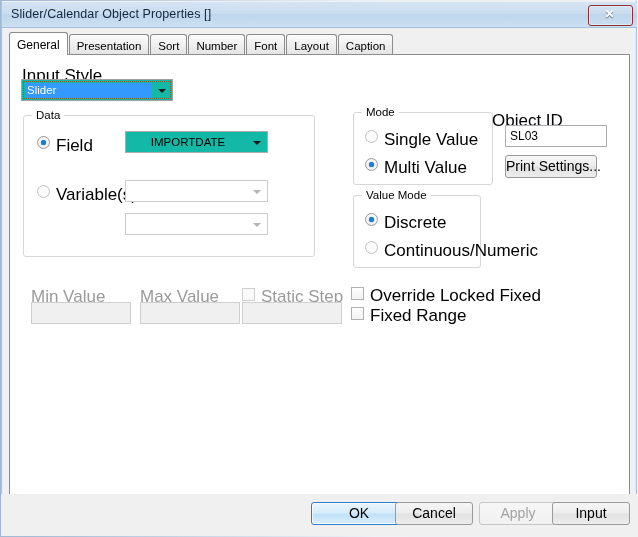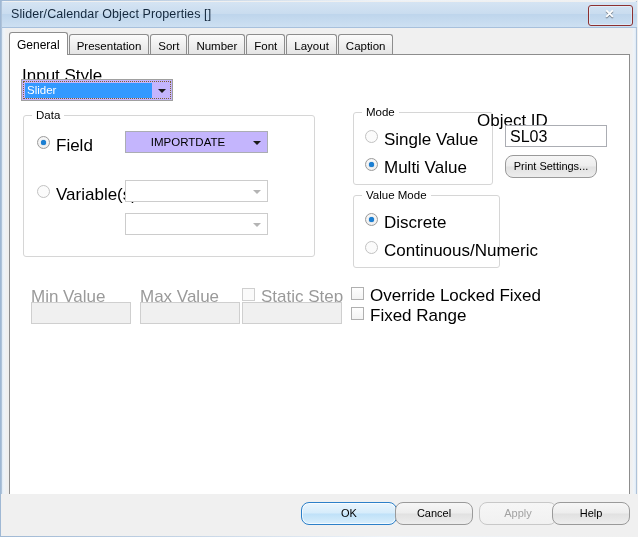--- a/index.html
+++ b/index.html
@@ -159,21 +159,21 @@
     font-size: 11.5px;
     color: #000;
     white-space: nowrap;
   }
 
   
   .combo {
     position: absolute;
     box-sizing: border-box;
     height: 22px;
-    background: #c4b5fd;
+    background: #14b8a6;
     border: 1px solid #abadb3;
     cursor: default;
   }
   .combo .combo-text {
     position: absolute;
     left: 3px; top: 3px;
     right: 20px;
     height: 15px;
     line-height: 15px;
     font-size: 11.5px;
@@ -233,42 +233,42 @@
   }
   .check.disabled { border-color: #cfcfcf; background: #fafafa; }
 
   
   .textbox {
     position: absolute;
     box-sizing: border-box;
     height: 22px;
     background: #ffffff;
     border: 1px solid #abadb3;
-    font-size: 16px;
+    font-size: 12px;
     color: #000;
     padding: 3px 0 0 4px;
     line-height: 15px;
     white-space: nowrap;
     overflow: hidden;
   }
   .textbox.disabled {
     background: #f0f0f0;
     border-color: #cfcfcf;
     color: #9a9a9a;
   }
 
   
   .button {
     position: absolute;
     box-sizing: border-box;
     height: 23px;
     background: linear-gradient(to bottom,#f6f6f6 0%,#ededed 48%,#e1e1e1 52%,#ededed 100%);
     border: 1px solid #9a9a9a;
-    border-radius: 8px;
-    font-size: 11px;
+    border-radius: 3px;
+    font-size: 14px;
     color: #000;
     text-align: center;
     line-height: 21px;
     cursor: default;
     white-space: nowrap;
   }
   .button.default {
     border: 1px solid #2c80c9;
     background: linear-gradient(to bottom,#eaf5fd 0%,#d6ecfb 48%,#bfe1f8 52%,#d9eefc 100%);
     box-shadow: inset 0 0 0 1px rgba(255,255,255,0.7);
@@ -348,33 +348,33 @@
         <div class="combo-text"></div>
         <div class="arrow disabled"></div>
       </div>
 
       <div class="combo disabled" style="left:101px; top:97px; width:143px;">
         <div class="combo-text"></div>
         <div class="arrow disabled"></div>
       </div>
     </div>
 
-    <div class="group" style="left:343px; top:140px; width:147px; height:73px;">
+    <div class="group" style="left:343px; top:140px; width:128px; height:73px;">
       <div class="group-title">Value Mode</div>
 
       <div class="radio" style="left:11px; top:17px;">
         <div class="dot"></div>
       </div>
       <div class="lbl" style="left:30px; top:17px;">Discrete</div>
 
       <div class="radio disabled" style="left:11px; top:45px;"></div>
       <div class="lbl" style="left:30px; top:45px;">Continuous/Numeric</div>
     </div>
 
-    <div class="lbl" style="left:467px; top:56px;text-align:center;">Object ID</div>
+    <div class="lbl" style="left:482px; top:56px;text-align:center;">Object ID</div>
     <div class="textbox" style="left:495px; top:70px; width:102px;">SL03</div>
 
     <div class="button" style="left:495px; top:100px; width:92px;">Print Settings...</div>
 
     <div class="lbl disabled" style="left:21px; top:232px;">Min Value</div>
     <div class="textbox disabled" style="left:21px; top:247px; width:100px;"></div>
 
     <div class="lbl disabled" style="left:130px; top:232px;text-align:right;">Max Value</div>
     <div class="textbox disabled" style="left:130px; top:247px; width:100px;"></div>
 
@@ -384,19 +384,19 @@
 
     <div class="check" style="left:341px; top:232px;"></div>
     <div class="lbl" style="left:360px; top:231px;">Override Locked Fixed</div>
 
     <div class="check" style="left:341px; top:252px;"></div>
     <div class="lbl" style="left:360px; top:251px;">Fixed Range</div>
 
   </div>
 
   <div id="footer">
-    <div class="button default" style="left:300px; top:8px; width:96px;">OK</div>
+    <div class="button default" style="left:310px; top:8px; width:96px;">OK</div>
     <div class="button" style="left:394px; top:8px; width:78px;">Cancel</div>
     <div class="button disabled" style="left:478px; top:8px; width:78px;text-align:center;">Apply</div>
-    <div class="button" style="left:551px; top:8px; width:78px; left:auto; right:9px;">Help</div>
+    <div class="button" style="left:551px; top:8px; width:78px; left:auto; right:9px;">Input</div>
   </div>
 
 </div>
 
 </body></html>

